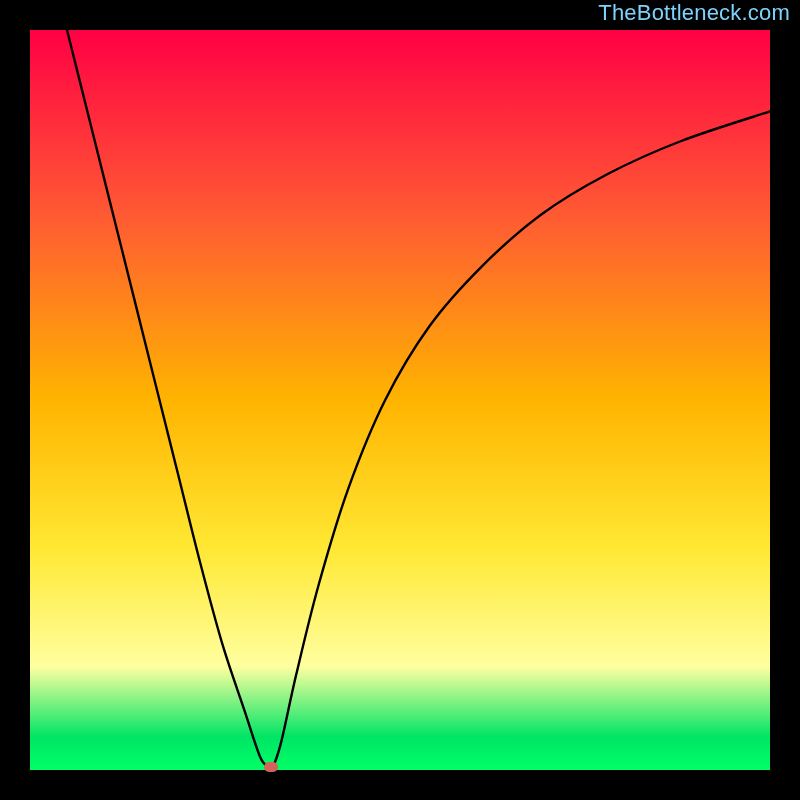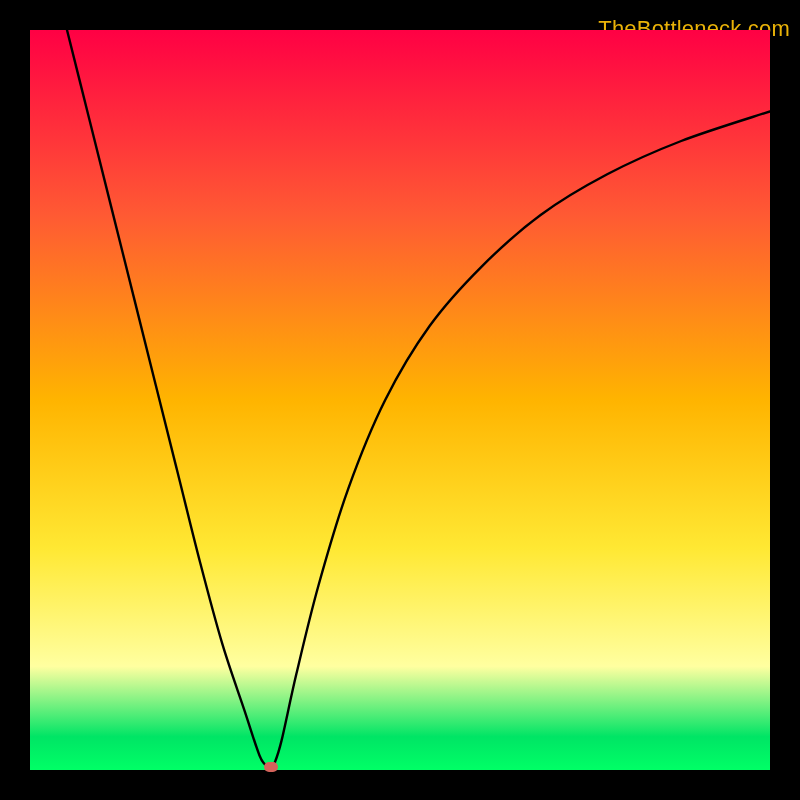--- a/index.html
+++ b/index.html
@@ -37,25 +37,24 @@
     position: absolute;
     top: 0;
     left: 0;
     width: 100%;
     height: 100%;
   }
   .watermark {
     position: absolute;
     top: 0;
     right: 10px;
-    color: #eab308;
+    color: #7dd3fc;
     font-size: 22px;
     font-weight: 500;
     letter-spacing: 0.2px;
-    margin-top: 16px;
   }
   .marker {
     position: absolute;
     width: 14px;
     height: 10px;
     border-radius: 5px;
     transform: translate(-50%, -50%);
   }
 </style>
 </head>

